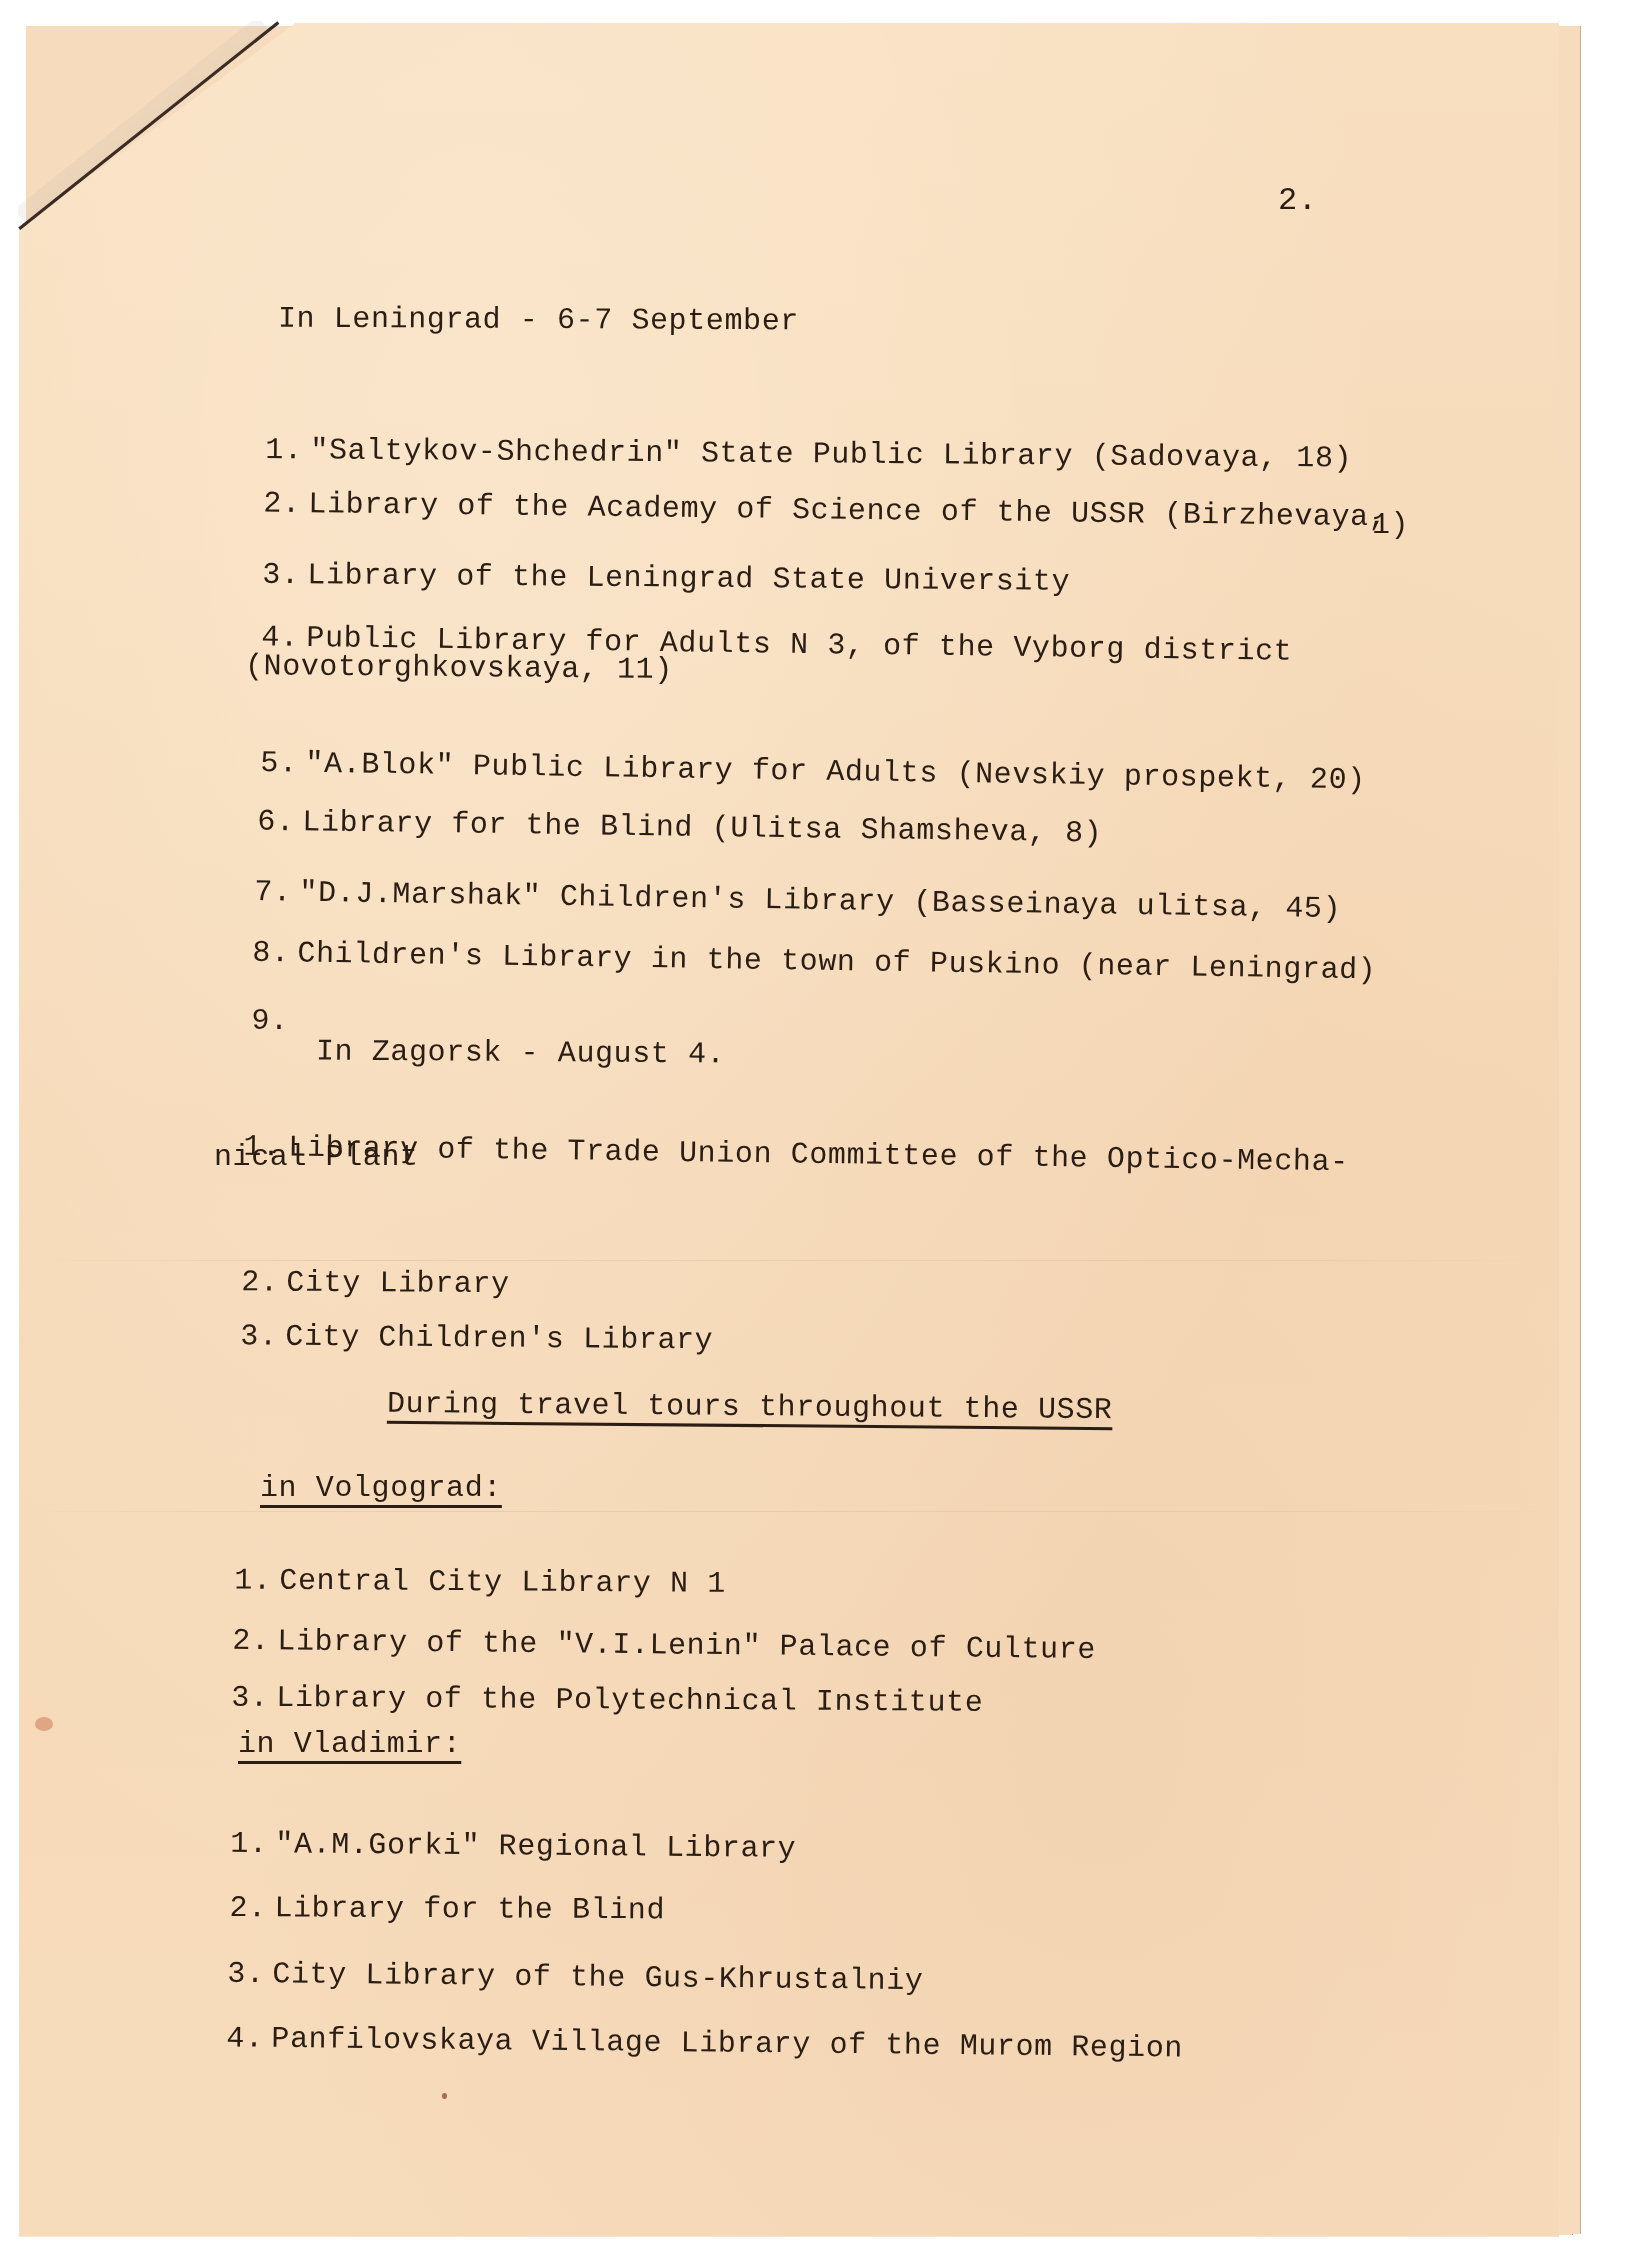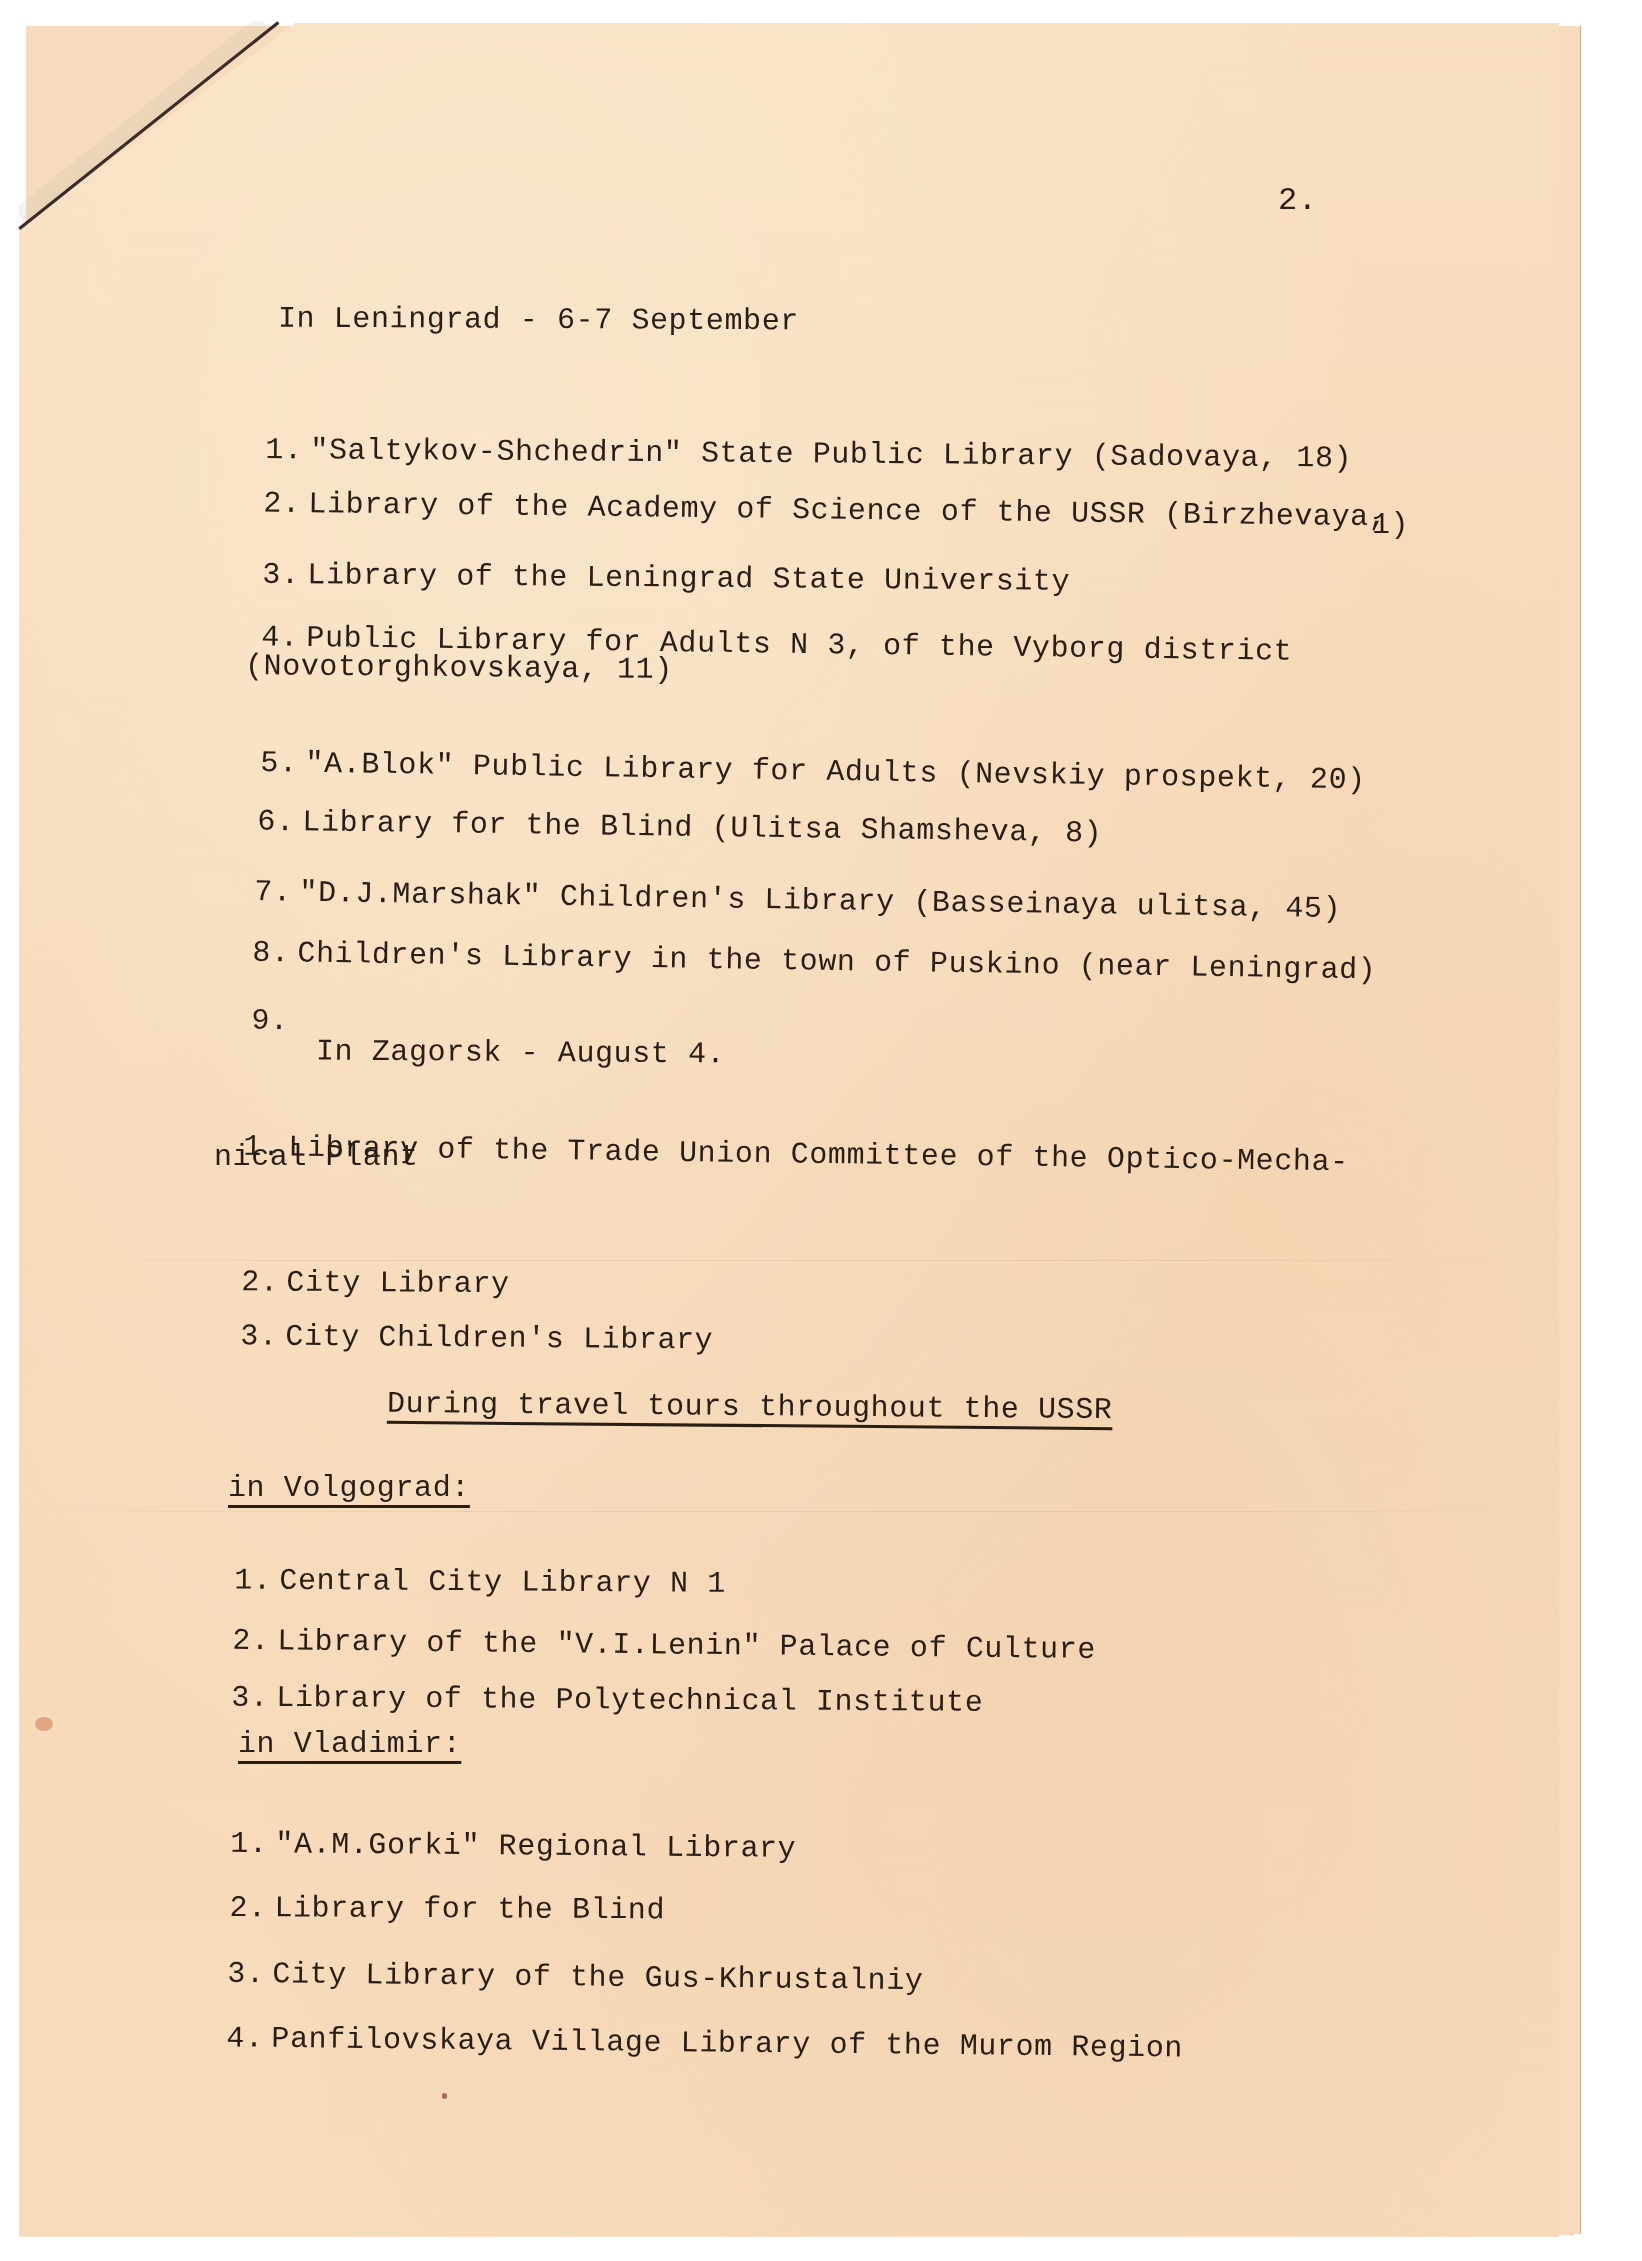--- a/index.html
+++ b/index.html
@@ -176,21 +176,21 @@
   <div class="line" style="left:214px; top:1140px;">nical Plant</div>
   <div class="line" style="left:167px; top:1232px; transform:rotate(0.4deg);">
     <span class="num">2.</span><span>City Library</span>
   </div>
   <div class="line" style="left:166px; top:1287px; transform:rotate(0.5deg);">
     <span class="num">3.</span><span>City Children's Library</span>
   </div>
 
   <div class="heading underline" style="left:387px; top:1390px; transform:rotate(0.5deg);">During travel tours throughout the USSR</div>
 
-  <div class="heading underline" style="left:228px; top:1471px;">in Volgograd:</div>
+  <div class="heading underline" style="left:260px; top:1471px;">in Volgograd:</div>
 
   <div class="line" style="left:160px; top:1531px; transform:rotate(0.4deg);">
     <span class="num">1.</span><span>Central City Library N 1</span>
   </div>
   <div class="line" style="left:158px; top:1594px; transform:rotate(0.6deg);">
     <span class="num">2.</span><span>Library of the "V.I.Lenin" Palace of Culture</span>
   </div>
   <div class="line" style="left:157px; top:1649px; transform:rotate(0.4deg);">
     <span class="num">3.</span><span>Library of the Polytechnical Institute</span>
   </div>

